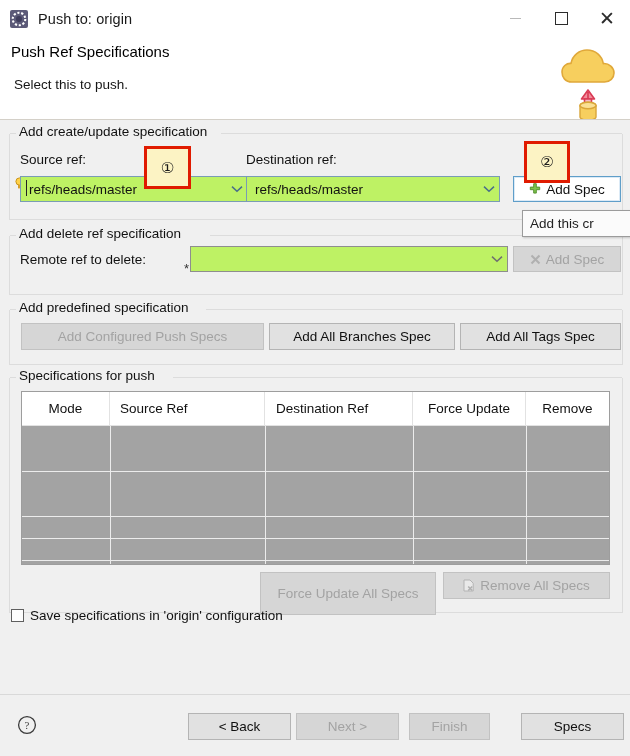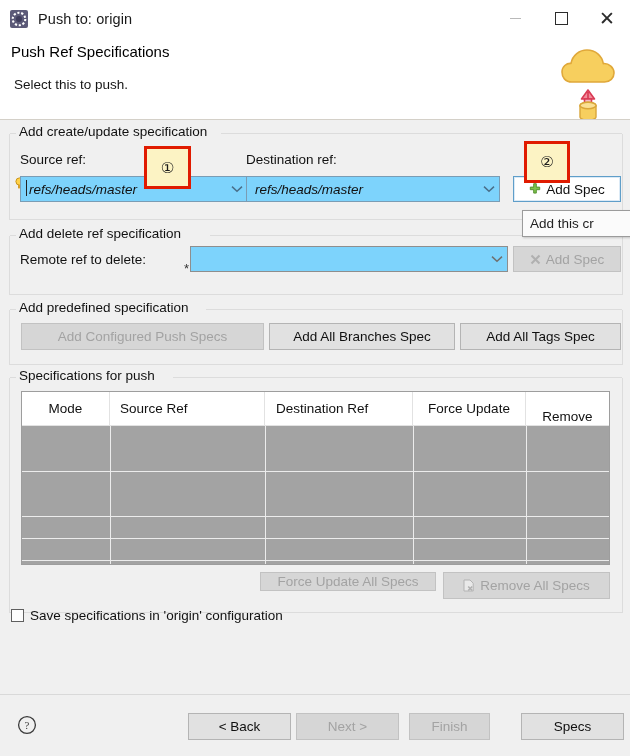--- a/index.html
+++ b/index.html
@@ -144,25 +144,24 @@
     position: absolute;
     font-size: 13.5px;
     color: #111;
     white-space: nowrap;
   }
 
   
   .combo {
     position: absolute;
     box-sizing: border-box;
-    background: #7dd3fc;
+    background: #bef264;
     border: 1px solid #7a9cb4;
     display: flex;
     align-items: center;
-    font-style: italic;
   }
   .combo.plain { border: 1px solid #8e8e8e; }
   .combo .combo-text {
     flex: 1 1 auto;
     padding-left: 4px;
     font-size: 13.5px;
     color: #111;
     white-space: nowrap;
     overflow: hidden;
   }
@@ -245,21 +244,21 @@
   .th {
     box-sizing: border-box;
     display: flex;
     align-items: center;
     justify-content: center;
     font-size: 13.5px;
     color: #111;
     border-right: 1px solid #e2e2e2;
     height: 33px;
   }
-  .th:last-child { border-right: none; margin-top: 8px; }
+  .th:last-child { border-right: none; }
   .tbl-body { position: relative; }
   .grid-col {
     position: absolute;
     top: 0;
     bottom: 0;
     width: 1px;
     background: #ececec;
   }
   .grid-row {
     position: absolute;
@@ -482,21 +481,21 @@
         <div class="grid-col" style="left:243px;"></div>
         <div class="grid-col" style="left:391px;"></div>
         <div class="grid-col" style="left:504px;"></div>
         <div class="grid-row" style="top:45px;"></div>
         <div class="grid-row" style="top:90px;"></div>
         <div class="grid-row" style="top:112px;"></div>
         <div class="grid-row" style="top:134px;"></div>
       </div>
     </div>
 
-    <div class="btn disabled" style="left:250px; top:194px; width:176px; height:19px;">
+    <div class="btn disabled" style="left:250px; top:194px; width:176px; height:43px;">
       <span>Force Update All Specs</span>
     </div>
     <div class="btn disabled" style="left:433px; top:194px; width:167px; height:27px;">
       <span class="bicon">
         <svg width="12" height="13" viewBox="0 0 12 13">
           <path d="M1 1 h6 l3.2 3.2 V12 H1 Z" fill="#e9e9e9" stroke="#b3b3b3" stroke-width="1"></path>
           <path d="M5.2 7.5 L9.2 11.5 M9.2 7.5 L5.2 11.5" stroke="#b0b0b0" stroke-width="1.6"></path>
         </svg>
       </span>
       <span>Remove All Specs</span>

